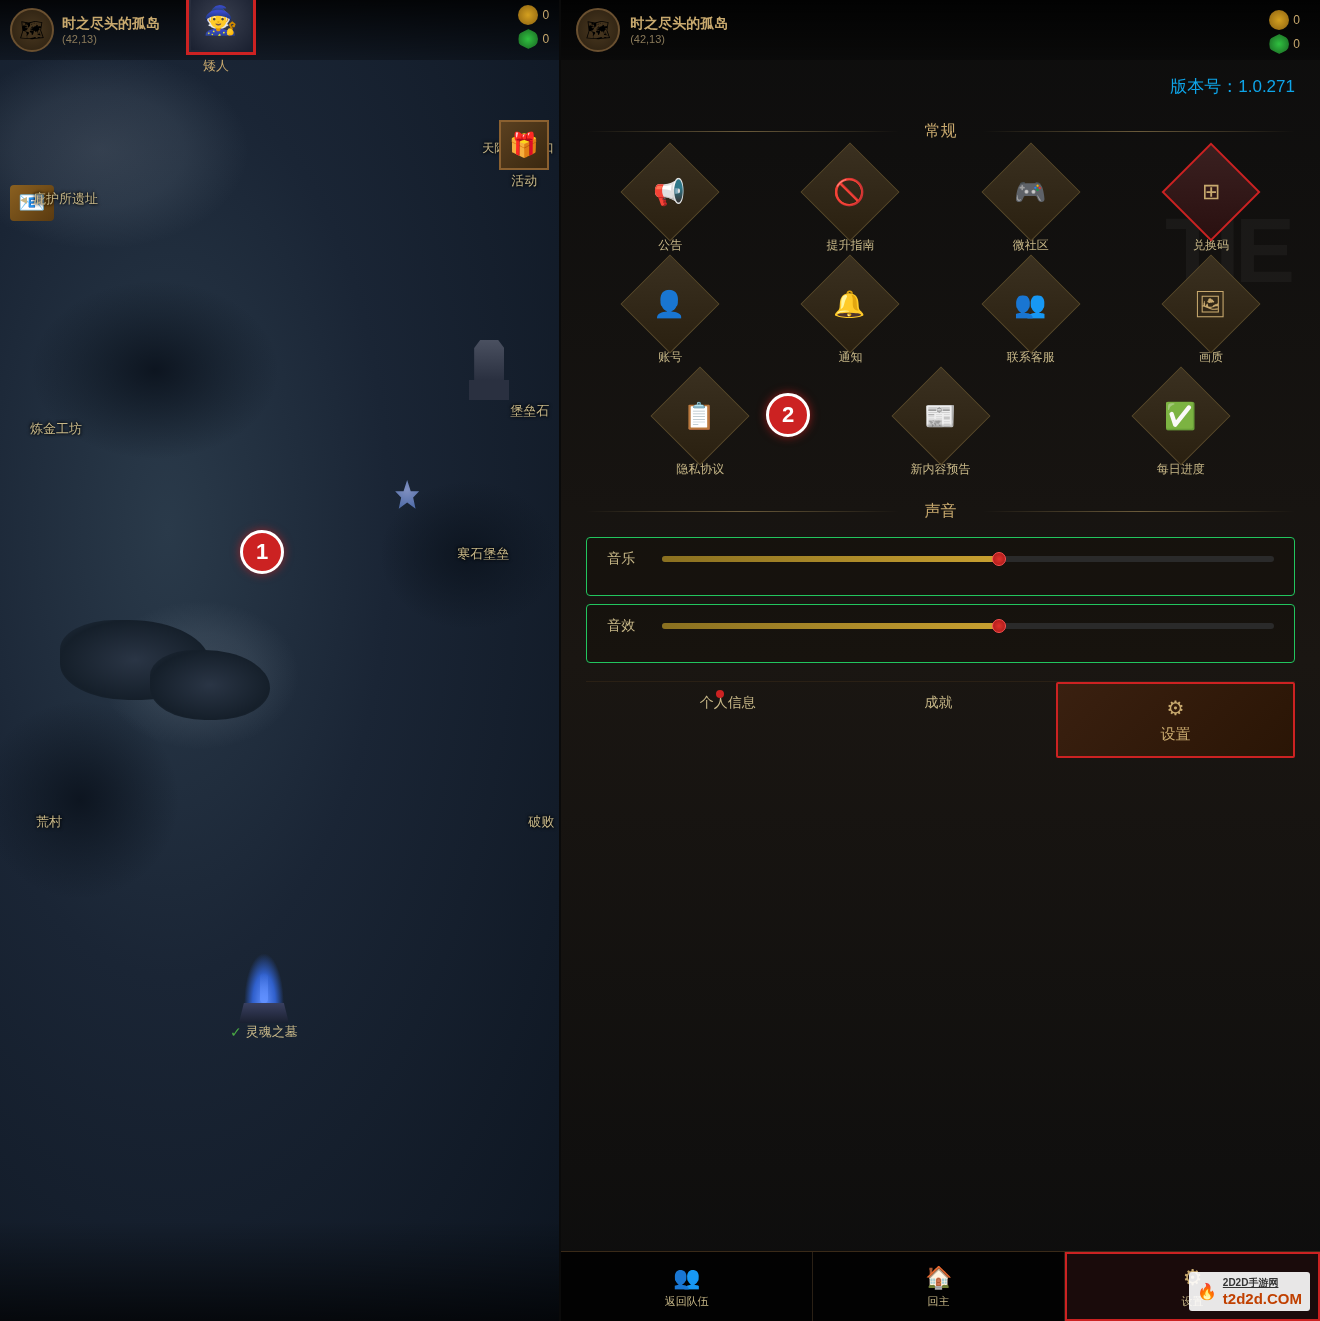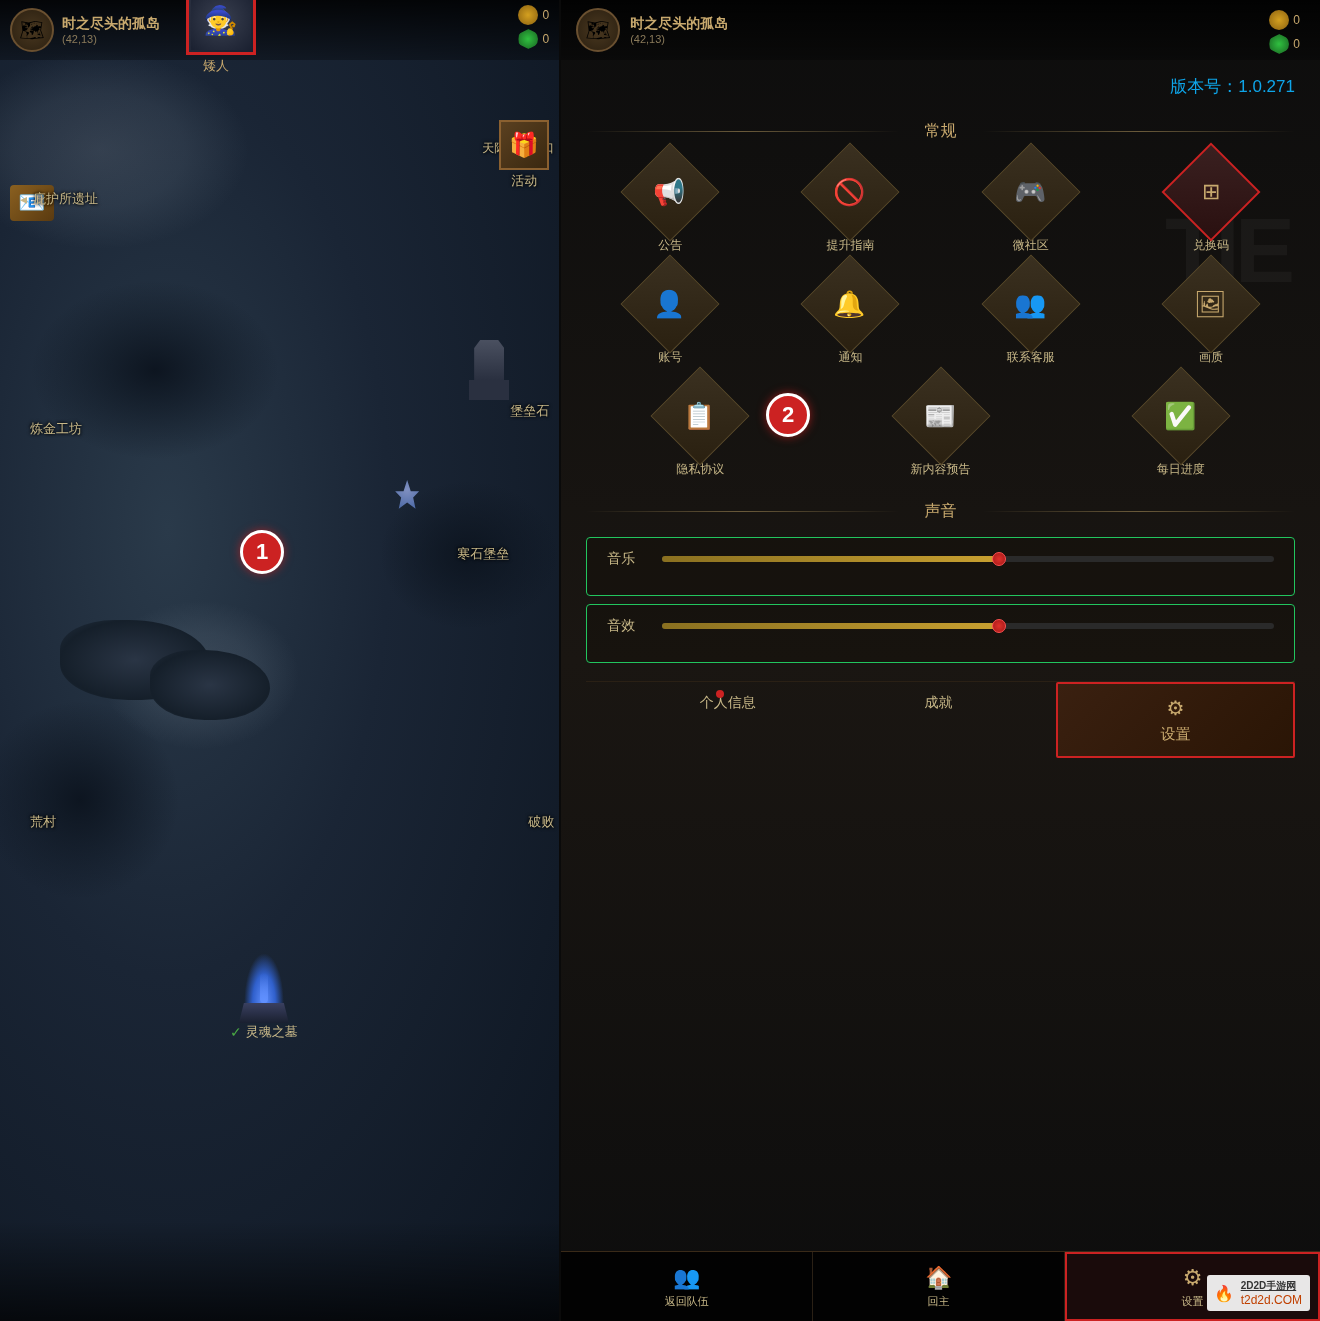--- a/index.html
+++ b/index.html
@@ -693,21 +693,21 @@
   <div class="map-label" style="top:402px;right:10px;margin-left:39px;">堡垒石</div>
 
   <div class="map-label" style="top:545px;right:50px;">寒石堡垒</div>
 
   <div class="step-circle" style="left:240px;top:530px;">1</div>
 
   <div class="map-character" style="position:absolute;top:480px;right:140px;">
     <div class="char-dot"></div>
   </div>
 
-  <div class="map-label" style="bottom:490px;left:30px;">荒村</div>
+  <div class="map-label" style="bottom:490px;left:36px;">荒村</div>
 
   <div class="map-label" style="bottom:490px;right:5px;">破败</div>
 
   <div class="altar" style="position:absolute;bottom:280px;left:230px;">
     <div class="altar-glow">
       <div style="width:8px;height:30px;background:linear-gradient(0deg,#6090ff,transparent);border-radius:4px;"></div>
     </div>
     <div class="altar-base"></div>
     <div class="checkmark-label">
       <span class="checkmark">✓</span>
@@ -901,17 +901,17 @@
     <div class="tab-item active">
       <div class="tab-icon">⚙</div>
       <span class="tab-label">设置</span>
     </div>
   </div>
 
   <div class="watermark">
     <span class="watermark-flame">🔥</span>
     <div>
       <div style="font-size:10px;color:#333;font-weight:bold;text-decoration:underline;">2D2D手游网</div>
-      <div style="font-size:12px;color:#c04000;font-weight:normal;">t2d2d.COM</div>
+      <div style="font-size:15px;color:#c04000;font-weight:bold;">t2d2d.COM</div>
     </div>
   </div>
 
 </div>
 
 </body></html>

